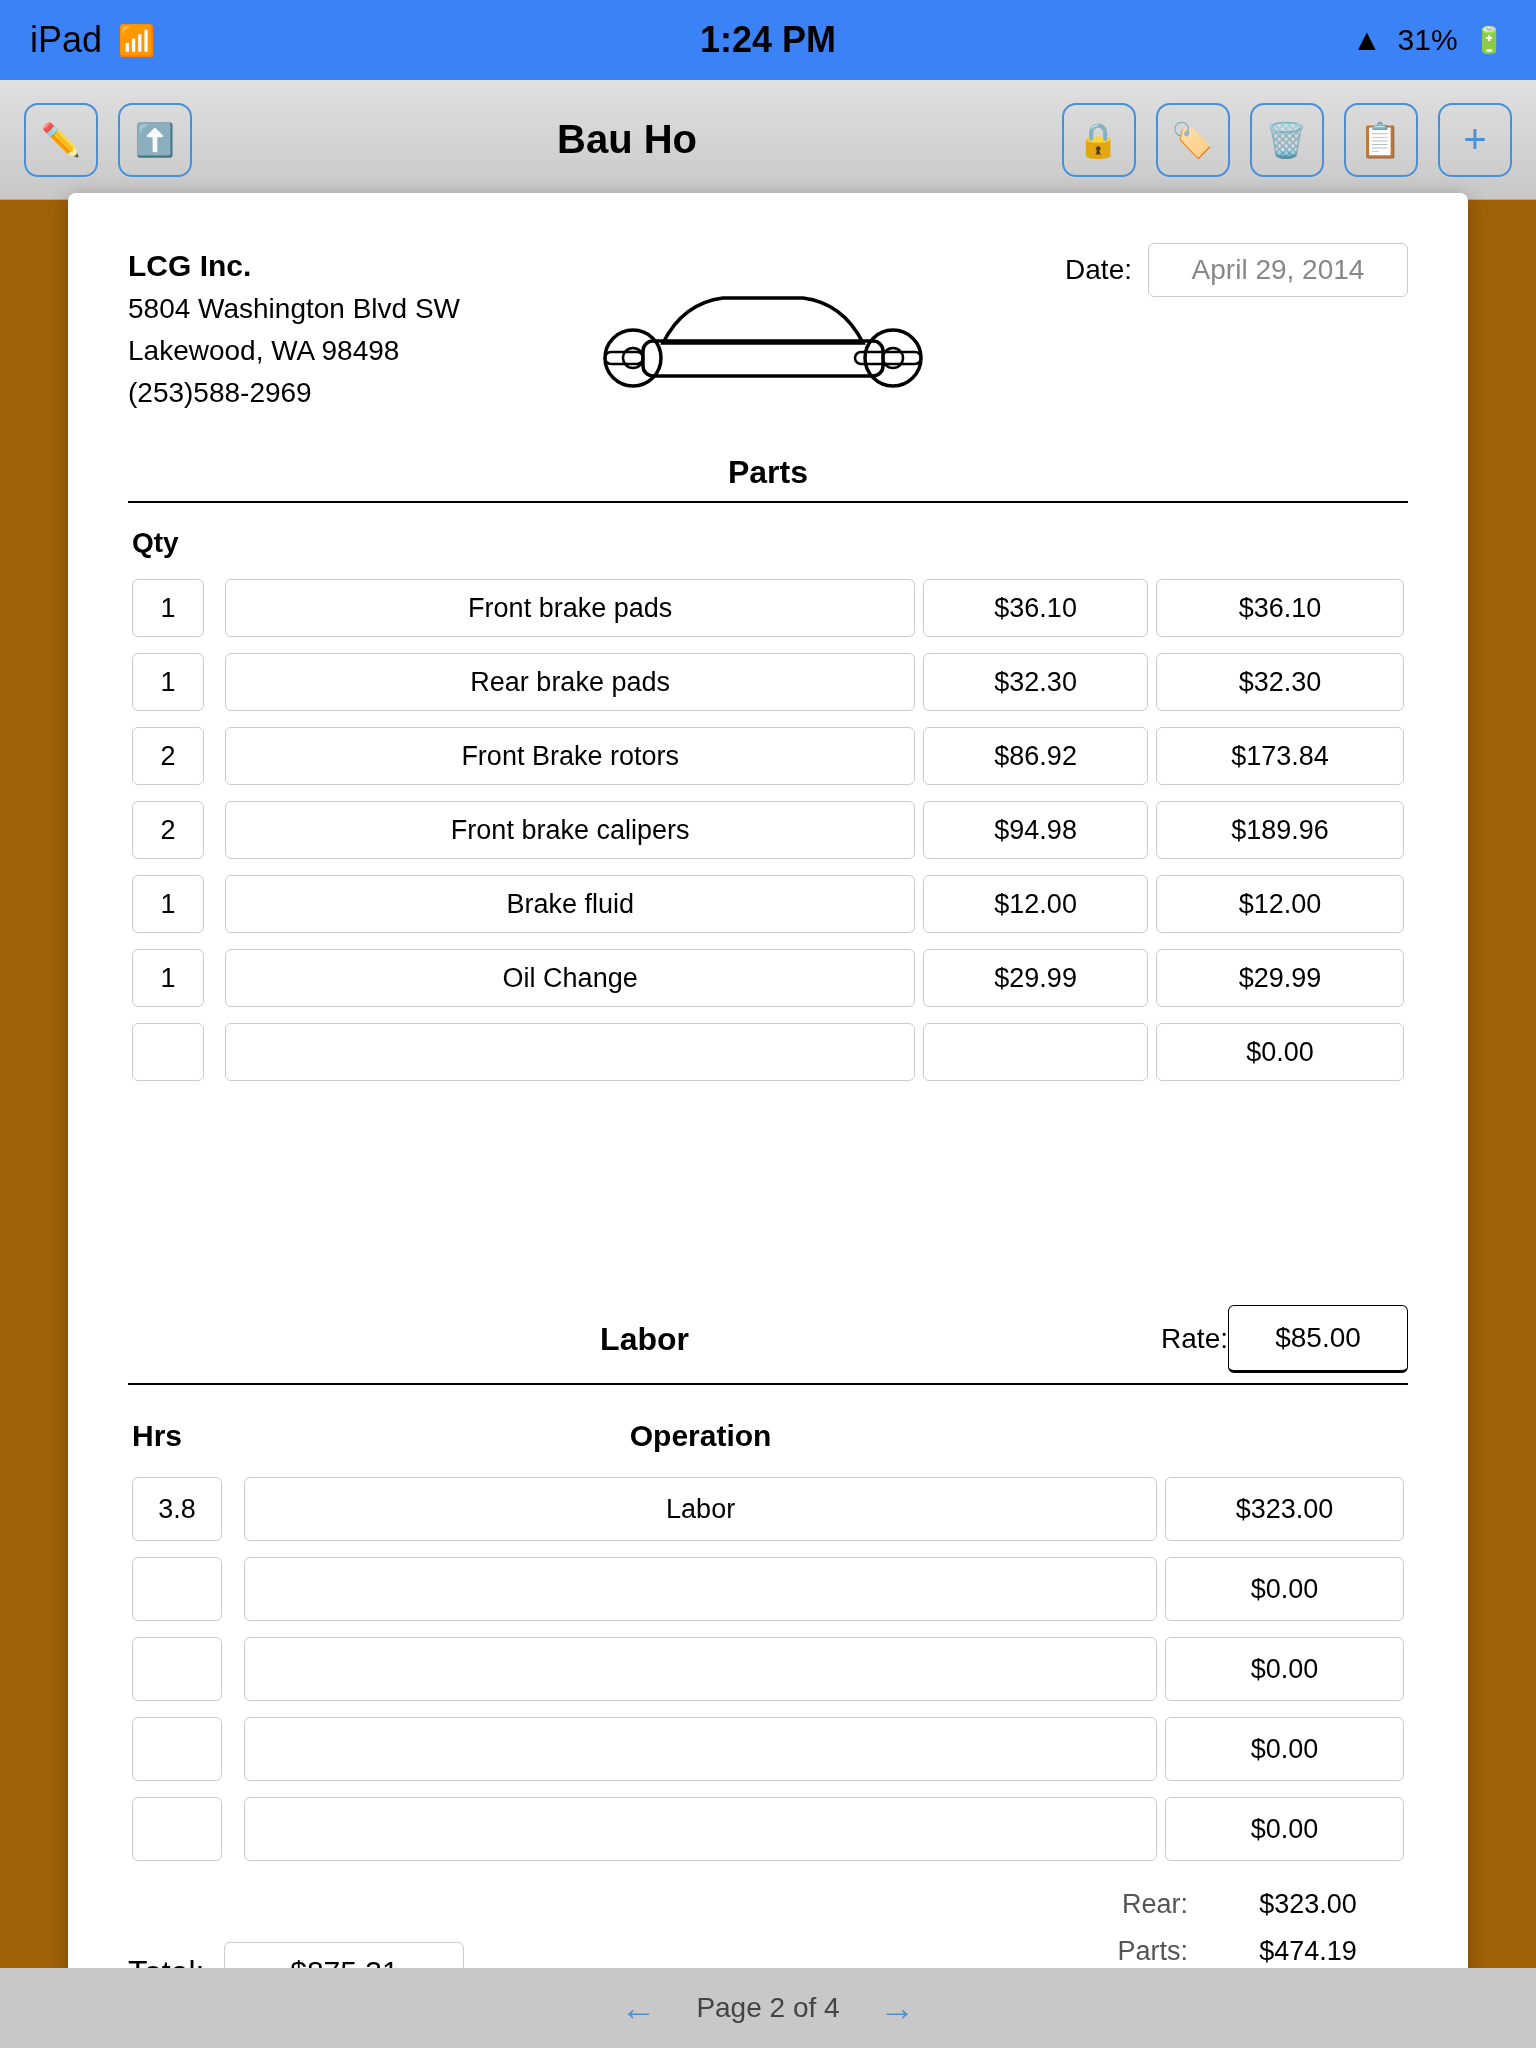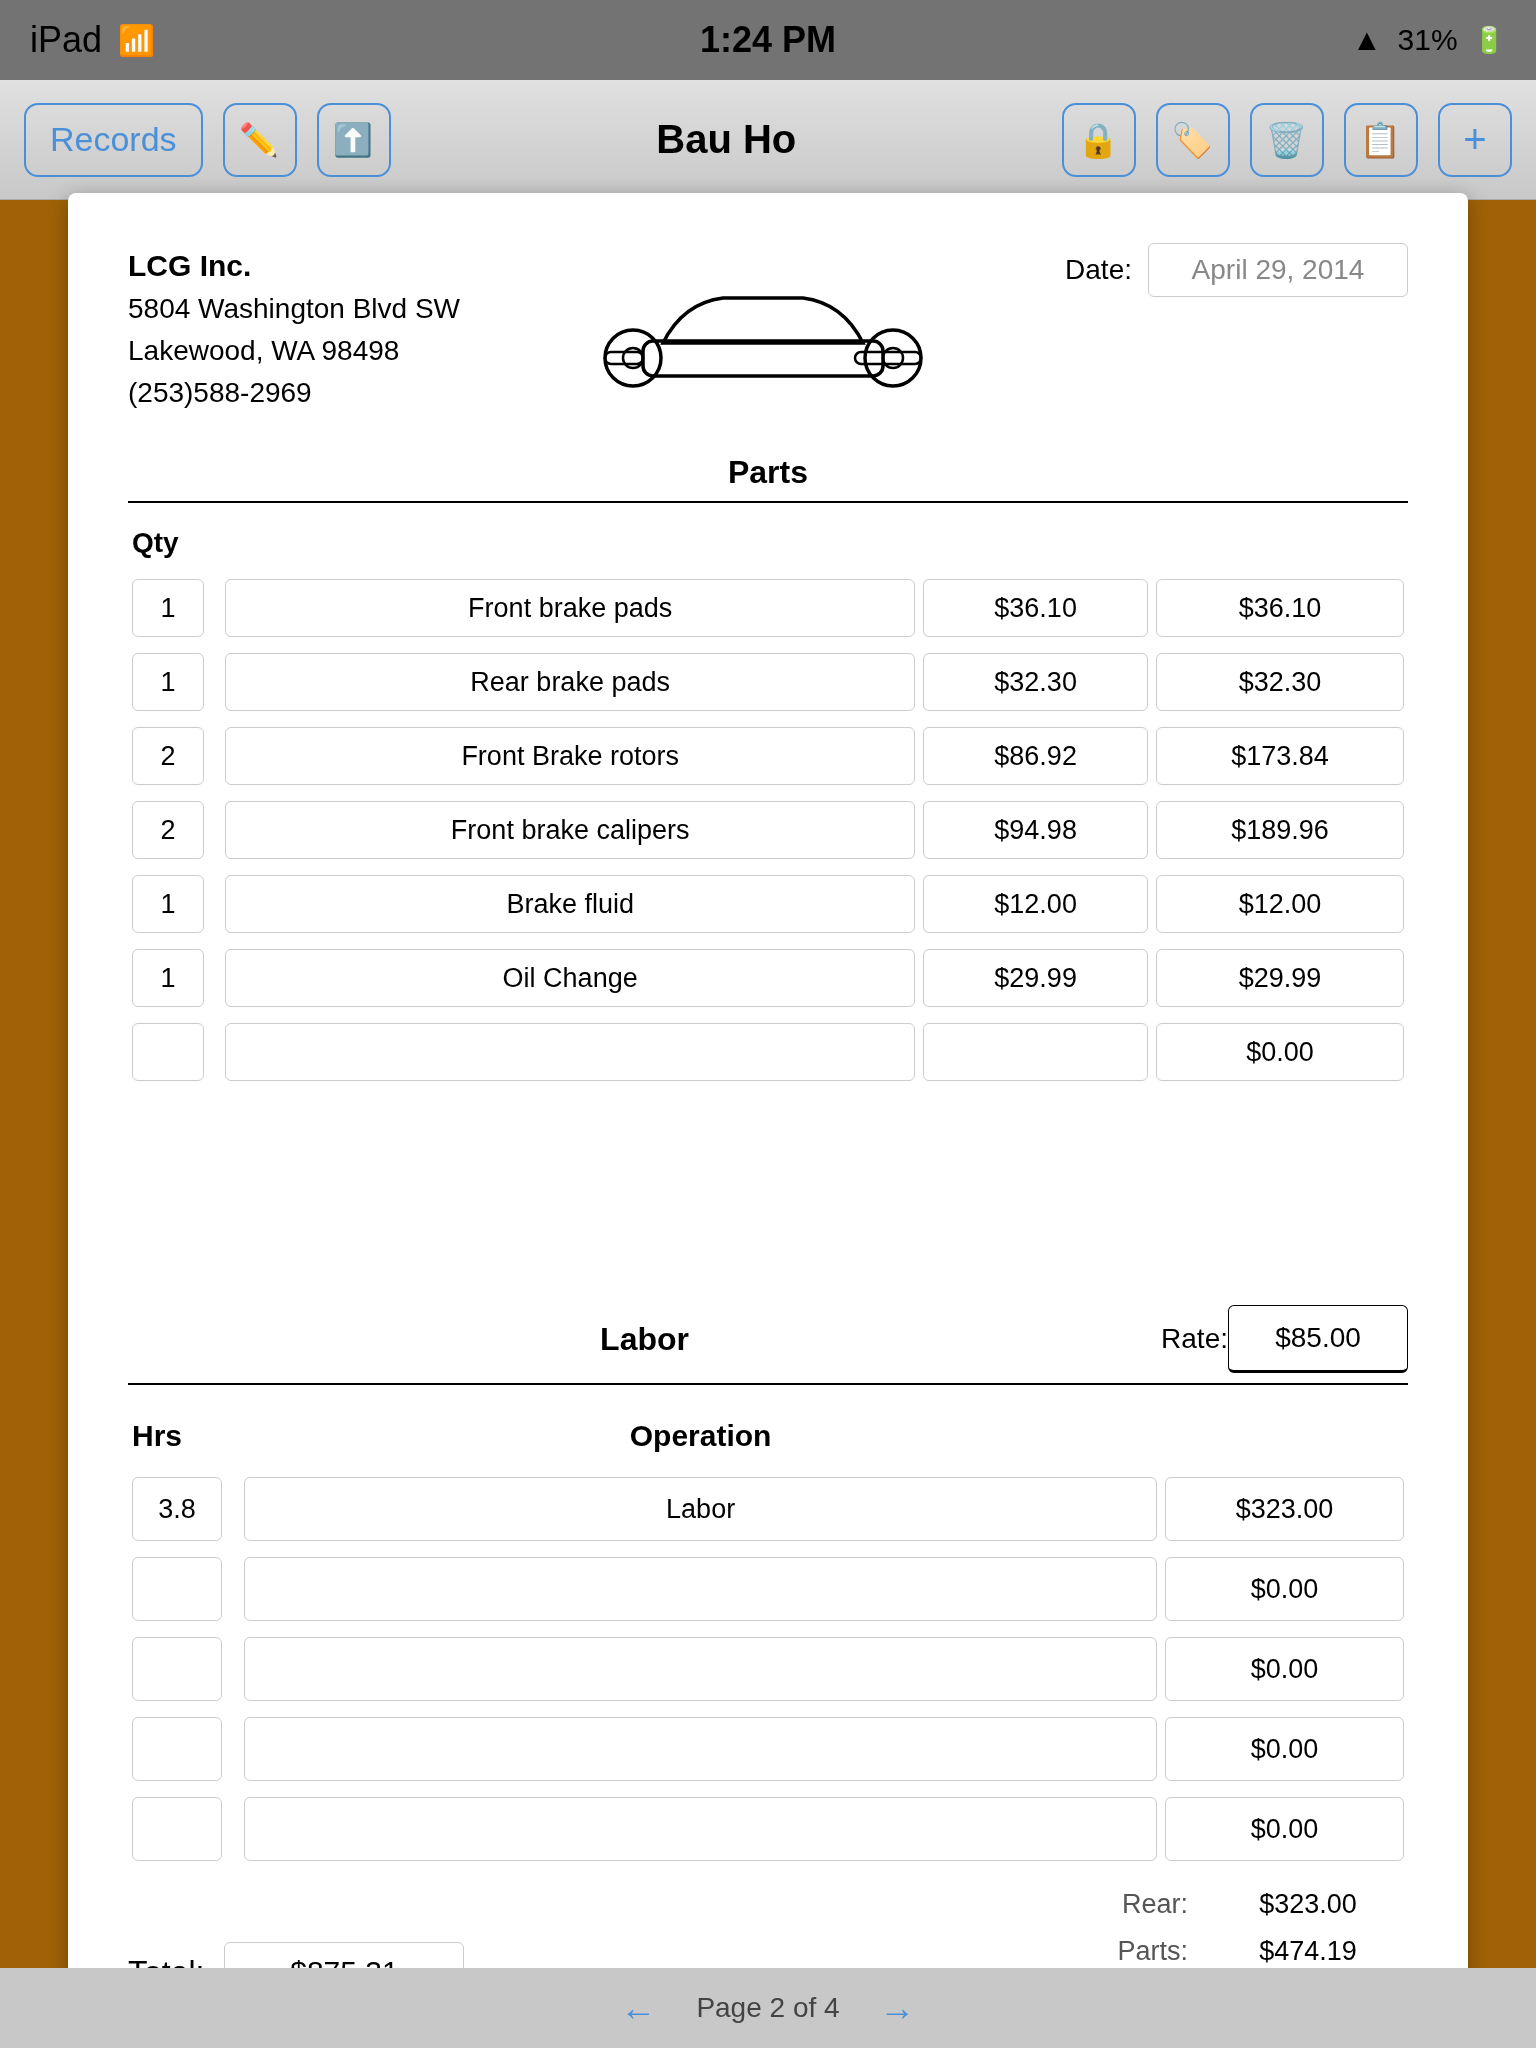--- a/index.html
+++ b/index.html
@@ -9,21 +9,21 @@
       background: #8a8a8a;
       font-family: -apple-system, 'Helvetica Neue', Arial, sans-serif;
       overflow: hidden;
       position: relative;
     }
 
     
     .status-bar {
       width: 100%;
       height: 80px;
-      background: #737373;
+      background: #3b82f6;
       display: flex;
       align-items: center;
       justify-content: space-between;
       padding: 0 30px;
       position: relative;
     }
     .status-left {
       display: flex;
       align-items: center;
       gap: 16px;
@@ -419,21 +419,20 @@
   </div>
   <div class="status-center">1:24 PM</div>
   <div class="status-right">
     <span>▲</span>
     <span>31%</span>
     <span style="font-size:26px;">🔋</span>
   </div>
 </div>
 
 <div class="toolbar">
-  <button class="toolbar-btn records-btn">Records</button>
   <button class="toolbar-btn">
     <span>✏️</span>
   </button>
   <button class="toolbar-btn">
     <span>⬆️</span>
   </button>
   <div class="toolbar-title">Bau Ho</div>
   <div class="toolbar-right">
     <button class="toolbar-icon-btn">
       <span>🔒</span>

